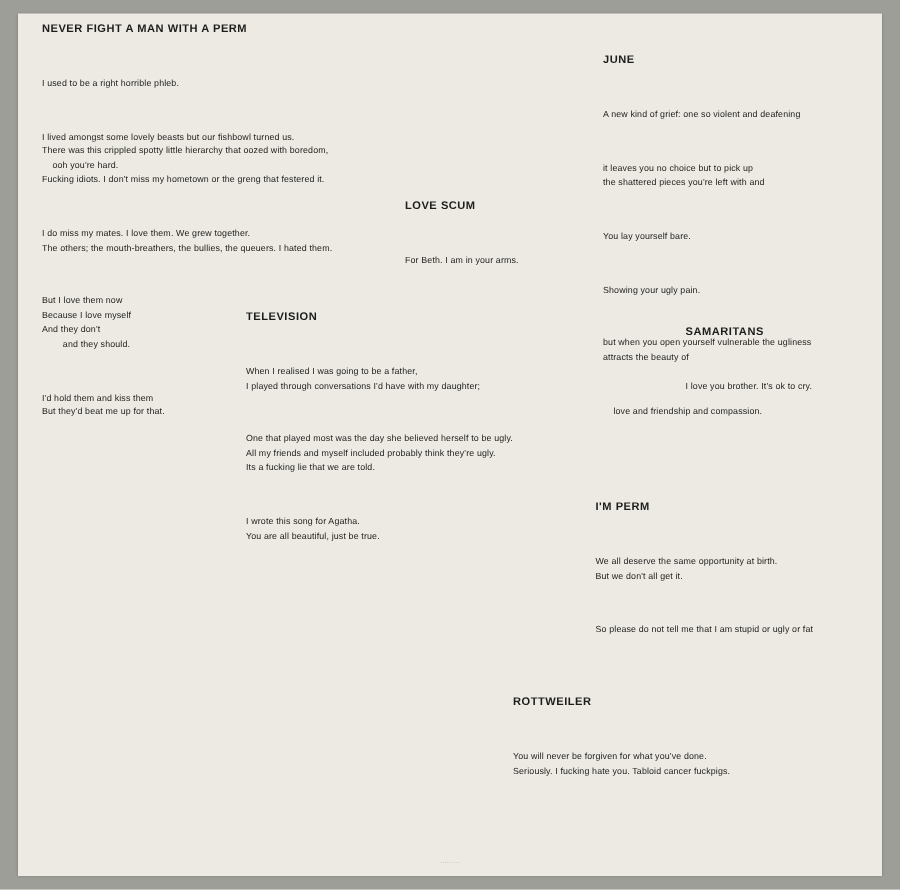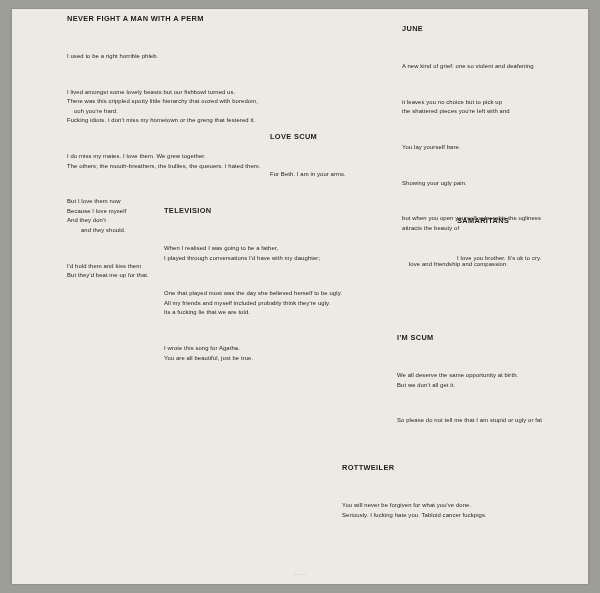--- a/index.html
+++ b/index.html
@@ -47,22 +47,22 @@
     white-space: pre-wrap;
   }
   .lines .stanza {
     margin-bottom: 7px;
   }
   .lines .stanza:last-child {
     margin-bottom: 0;
   }
 
   
-  #b-perm        { left: 16px;  top: 6px;   width: 250px; margin-left: 39px; }
-  #b-june        { left: 390px; top: 16px;  width: 175px; }
+  #b-perm        { left: 16px;  top: 6px;   width: 250px; }
+  #b-june        { left: 390px; top: 27px;  width: 175px; }
   #b-lovesong    { left: 258px; top: 124px; width: 150px; }
   #b-television  { left: 152px; top: 198px; width: 215px; }
   #b-samaritans  { left: 445px; top: 208px; width: 135px; }
   #b-rottweiler  { left: 330px; top: 455px; width: 210px; }
 
   .center-mark {
     position: absolute;
     left: 50%;
     top: 564px;
     transform: translateX(-50%);
@@ -131,21 +131,21 @@
     </div>
 
     <div class="block" id="b-samaritans">
       <div class="title">SAMARITANS</div>
       <div class="lines">
         <div class="stanza">I love you brother. It's ok to cry.</div>
       </div>
     </div>
 
     <div class="block" style="left:385px; top:325px; width:190px;">
-      <div class="title">I'M SCUM</div>
+      <div class="title">I'M PERM</div>
       <div class="lines">
         <div class="stanza">We all deserve the same opportunity at birth.
 But we don't all get it.</div>
         <div class="stanza">So please do not tell me that I am stupid or ugly or fat</div>
       </div>
     </div>
 
     <div class="block" id="b-rottweiler">
       <div class="title">ROTTWEILER</div>
       <div class="lines">

